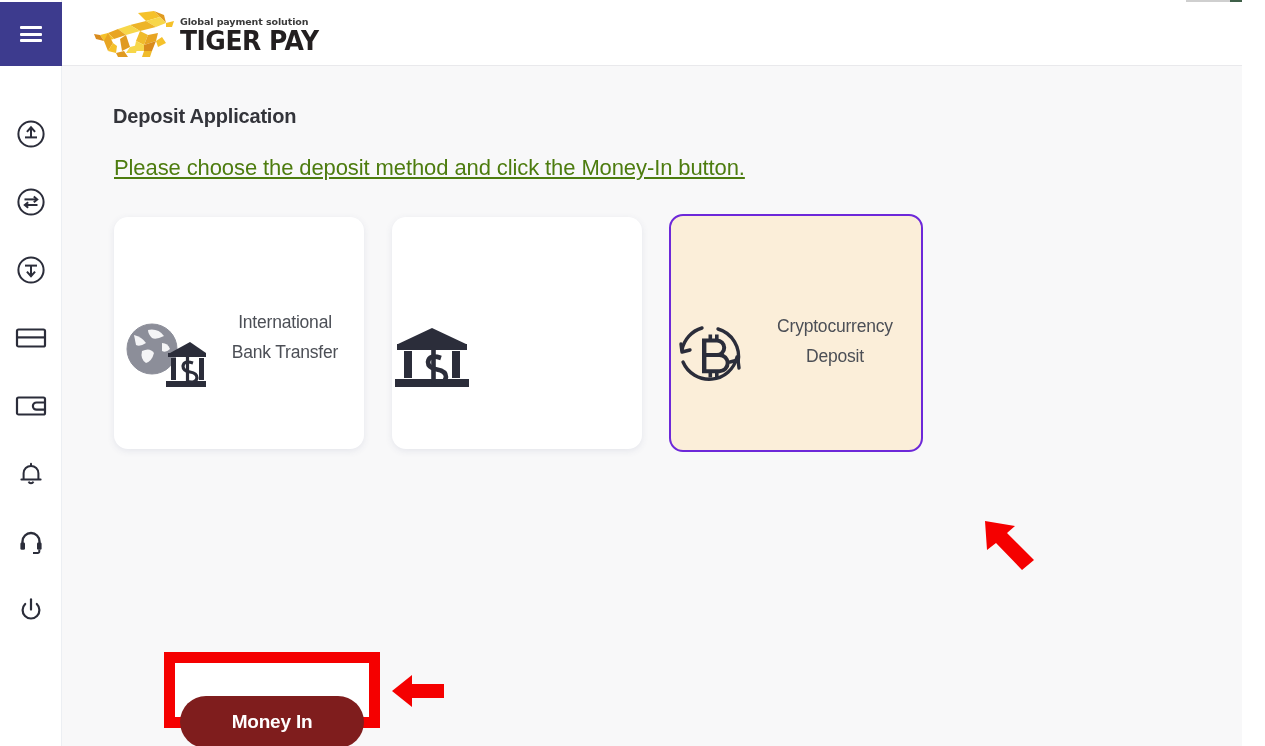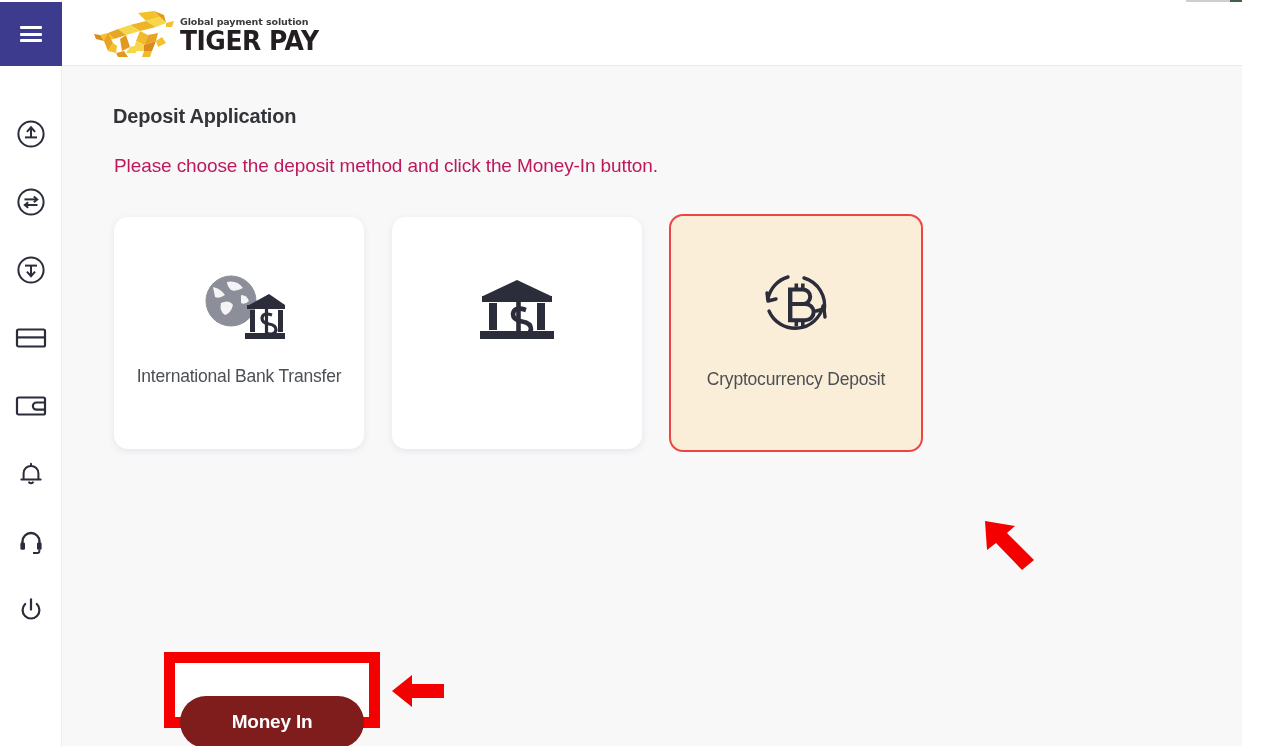--- a/index.html
+++ b/index.html
@@ -164,48 +164,49 @@
     top: 38px;
     font-size: 20px;
     font-weight: bold;
     color: #33343a;
     letter-spacing: -0.2px;
   }
   .page-subtitle {
     position: absolute;
     left: 52px;
     top: 88px;
-    font-size: 19px;
-    color: #be185d;
+    font-size: 22px;
+    color: #4d7c0f;
     letter-spacing: -0.1px;
+    text-decoration: underline;
   }
 
   
   .cards {
     position: absolute;
     left: 52px;
     top: 150px;
   }
   .card {
     position: absolute;
     width: 250px;
     height: 232px;
     border-radius: 14px;
     background: #ffffff;
     box-shadow: 0 2px 7px rgba(60, 70, 120, 0.10);
     cursor: pointer;
     box-sizing: border-box;
     display: flex;
-    flex-direction: column;
+    flex-direction: row;
     align-items: center;
     justify-content: flex-start;
   }
   .card.selected {
     background: #fbeed9;
-    border: 2px solid #ef4444;
+    border: 2px solid #6d28d9;
     box-shadow: none;
     width: 254px;
     height: 238px;
   }
   .card-icon {
     margin-top: 50px;
     height: 86px;
     display: flex;
     align-items: center;
     justify-content: center;

